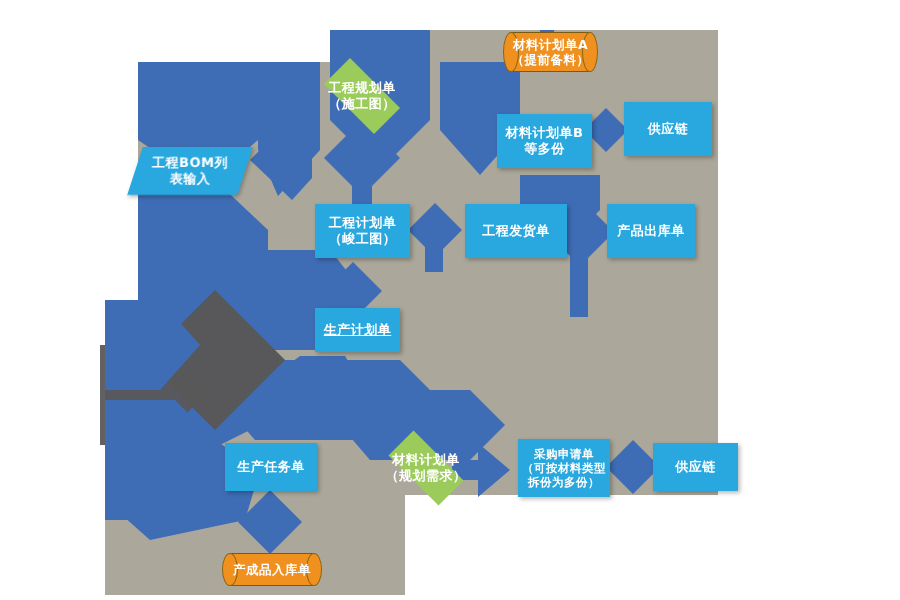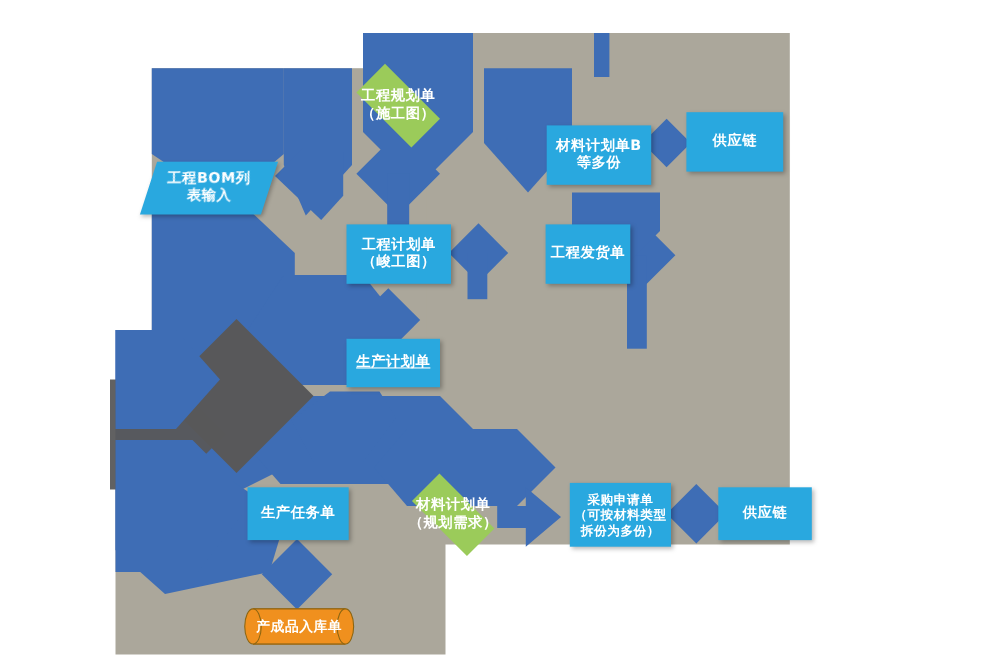--- a/index.html
+++ b/index.html
@@ -112,49 +112,59 @@
     <span style="white-space:pre-line;">工程BOM列
 表输入</span>
   </div>
 
   <div class="node dia" style="left:312px;top:70px;width:100px;height:52px;">
     <div class="shape" style="background:#9BCB5A;"></div>
     <div class="txt2">工程规划单
 （施工图）</div>
   </div>
 
+  <div class="node cyl" style="left:503px;top:32px;width:95px;height:40px;">
+    <div class="body"></div>
+    <div class="capL"></div>
+    <div class="capR"></div>
+    <div class="txt">材料计划单A
+（提前备料）</div>
+  </div>
 
   <div class="node rect shadow" style="left:497px;top:102px;width:95px;height:54px;margin-top:12px;">
     <span class="txt2" style="white-space:pre-line;">材料计划单B
 等多份</span>
   </div>
 
   <div class="node rect shadow" style="left:624px;top:102px;width:88px;height:54px;">
     <span class="txt2">供应链</span>
   </div>
 
   <div class="node rect shadow" style="left:315px;top:204px;width:95px;height:54px;">
     <span class="txt2" style="white-space:pre-line;">工程计划单
 （峻工图）</span>
   </div>
 
-  <div class="node rect shadow" style="left:465px;top:204px;width:77px;height:54px;margin-left:31px;">
+  <div class="node rect shadow" style="left:465px;top:204px;width:102px;height:54px;">
     <span class="txt2">工程发货单</span>
   </div>
 
+  <div class="node rect shadow" style="left:607px;top:204px;width:88px;height:54px;">
+    <span class="txt2">产品出库单</span>
+  </div>
 
   <div class="node rect shadow" style="left:315px;top:308px;width:85px;height:44px;text-decoration:underline;">
     <span class="txt2">生产计划单</span>
   </div>
 
   <div class="node rect shadow" style="left:225px;top:443px;width:92px;height:48px;">
     <span class="txt2">生产任务单</span>
   </div>
 
-  <div class="node dia" style="left:362px;top:443px;width:100px;height:50px;">
+  <div class="node dia" style="left:376px;top:443px;width:100px;height:50px;">
     <div class="shape" style="background:#9BCB5A;"></div>
     <div class="txt2">材料计划单
 （规划需求）</div>
   </div>
 
   <div class="node rect shadow" style="left:518px;top:439px;width:92px;height:58px;font-size:11.5px;">
     <span class="txt2" style="white-space:pre-line;">采购申请单
 （可按材料类型
 拆份为多份）</span>
   </div>

